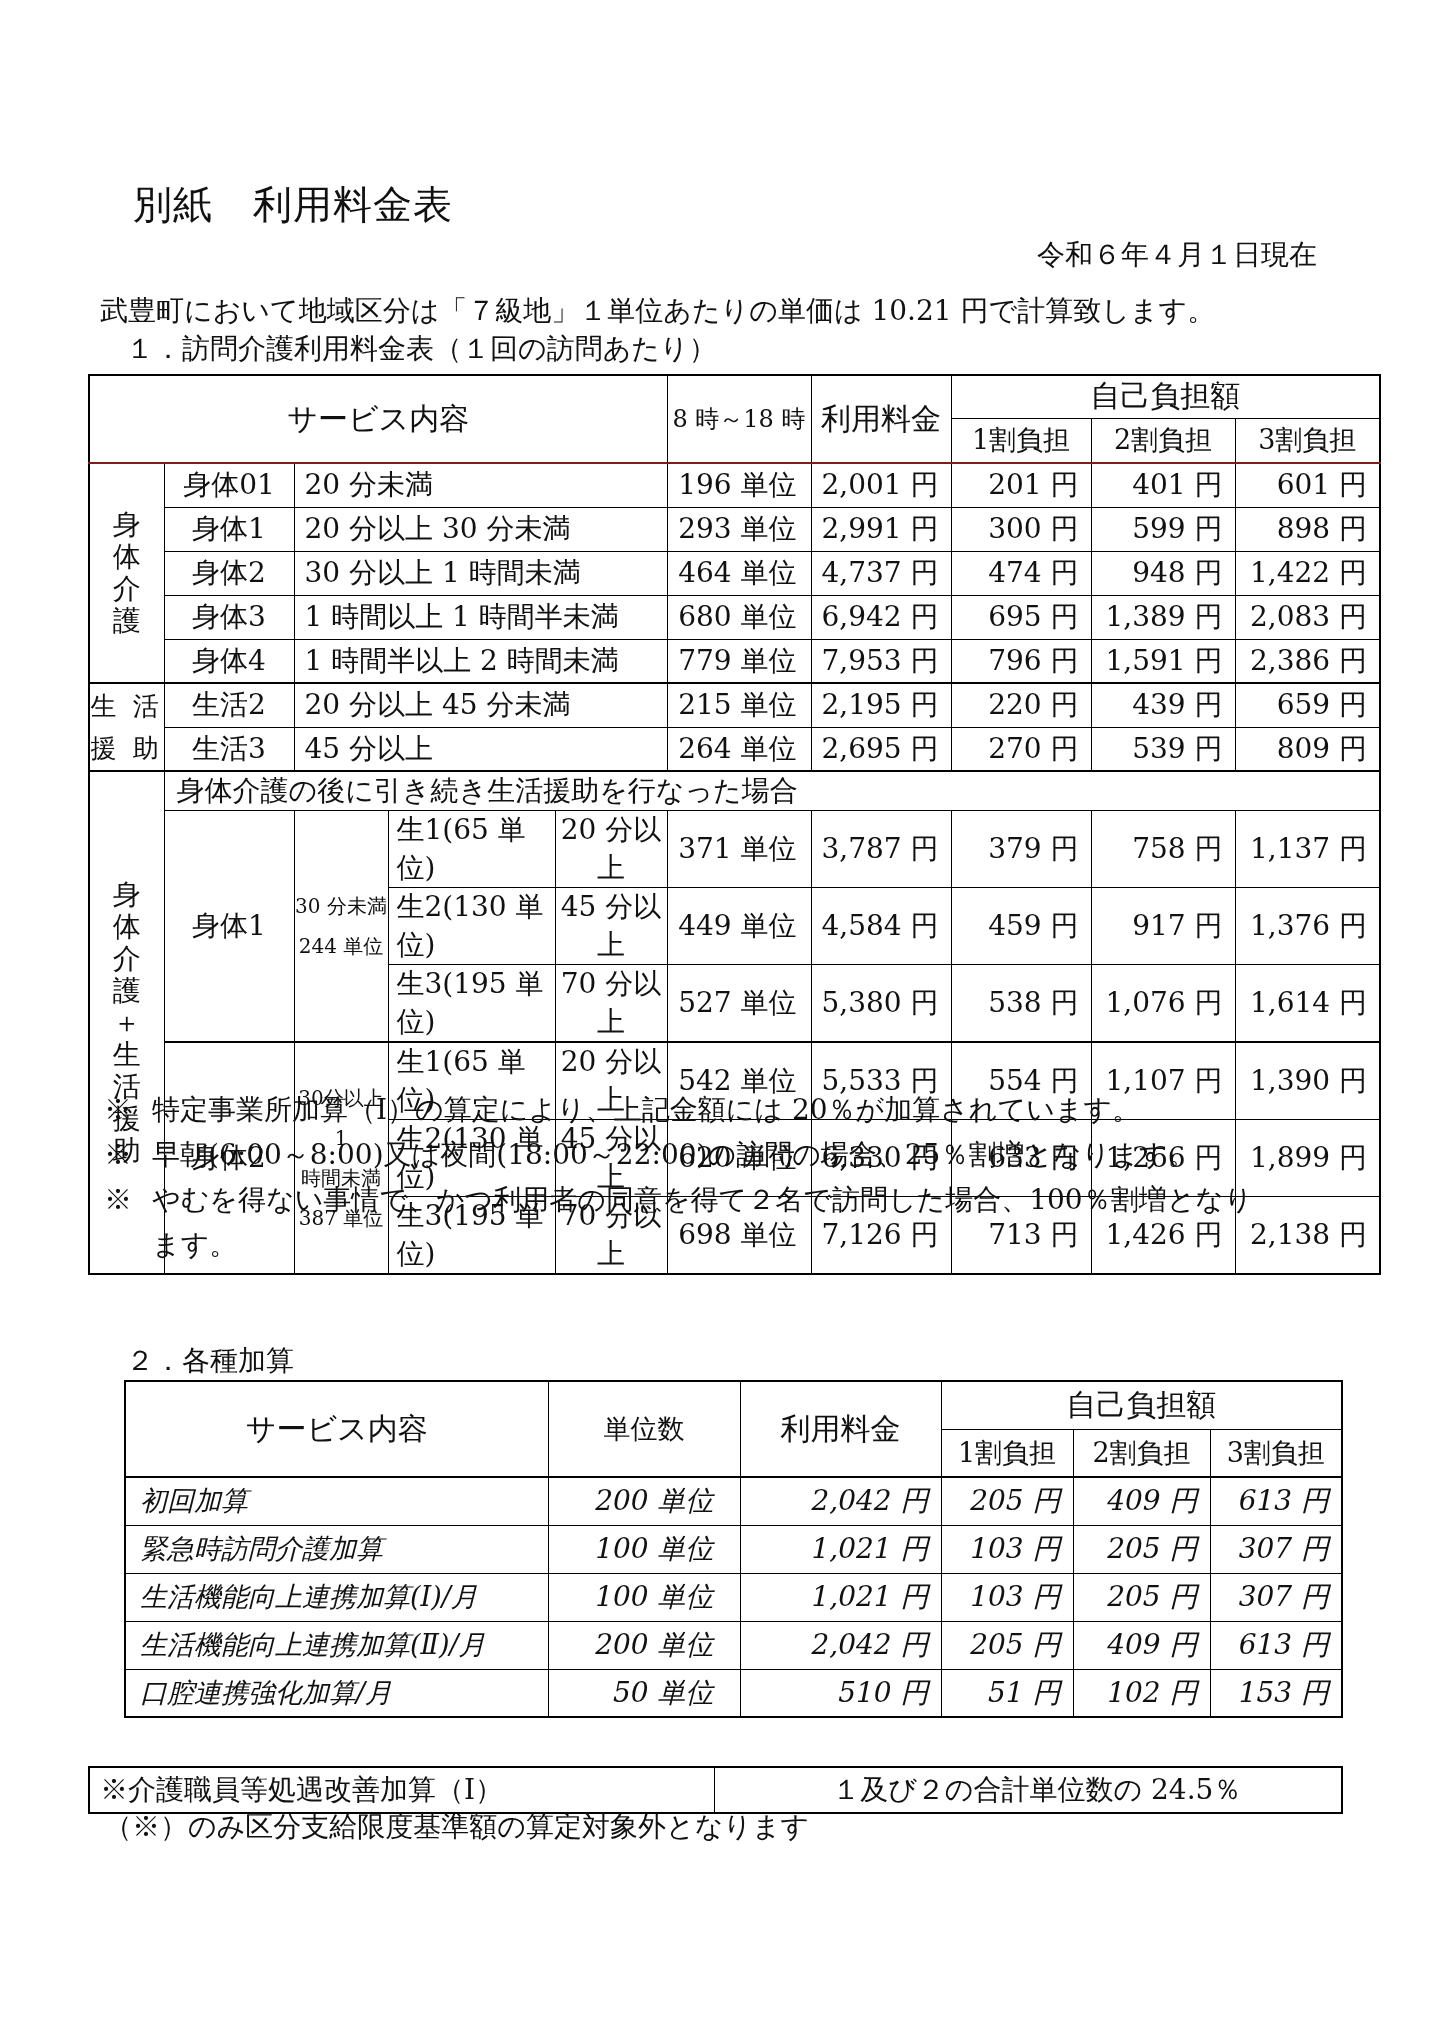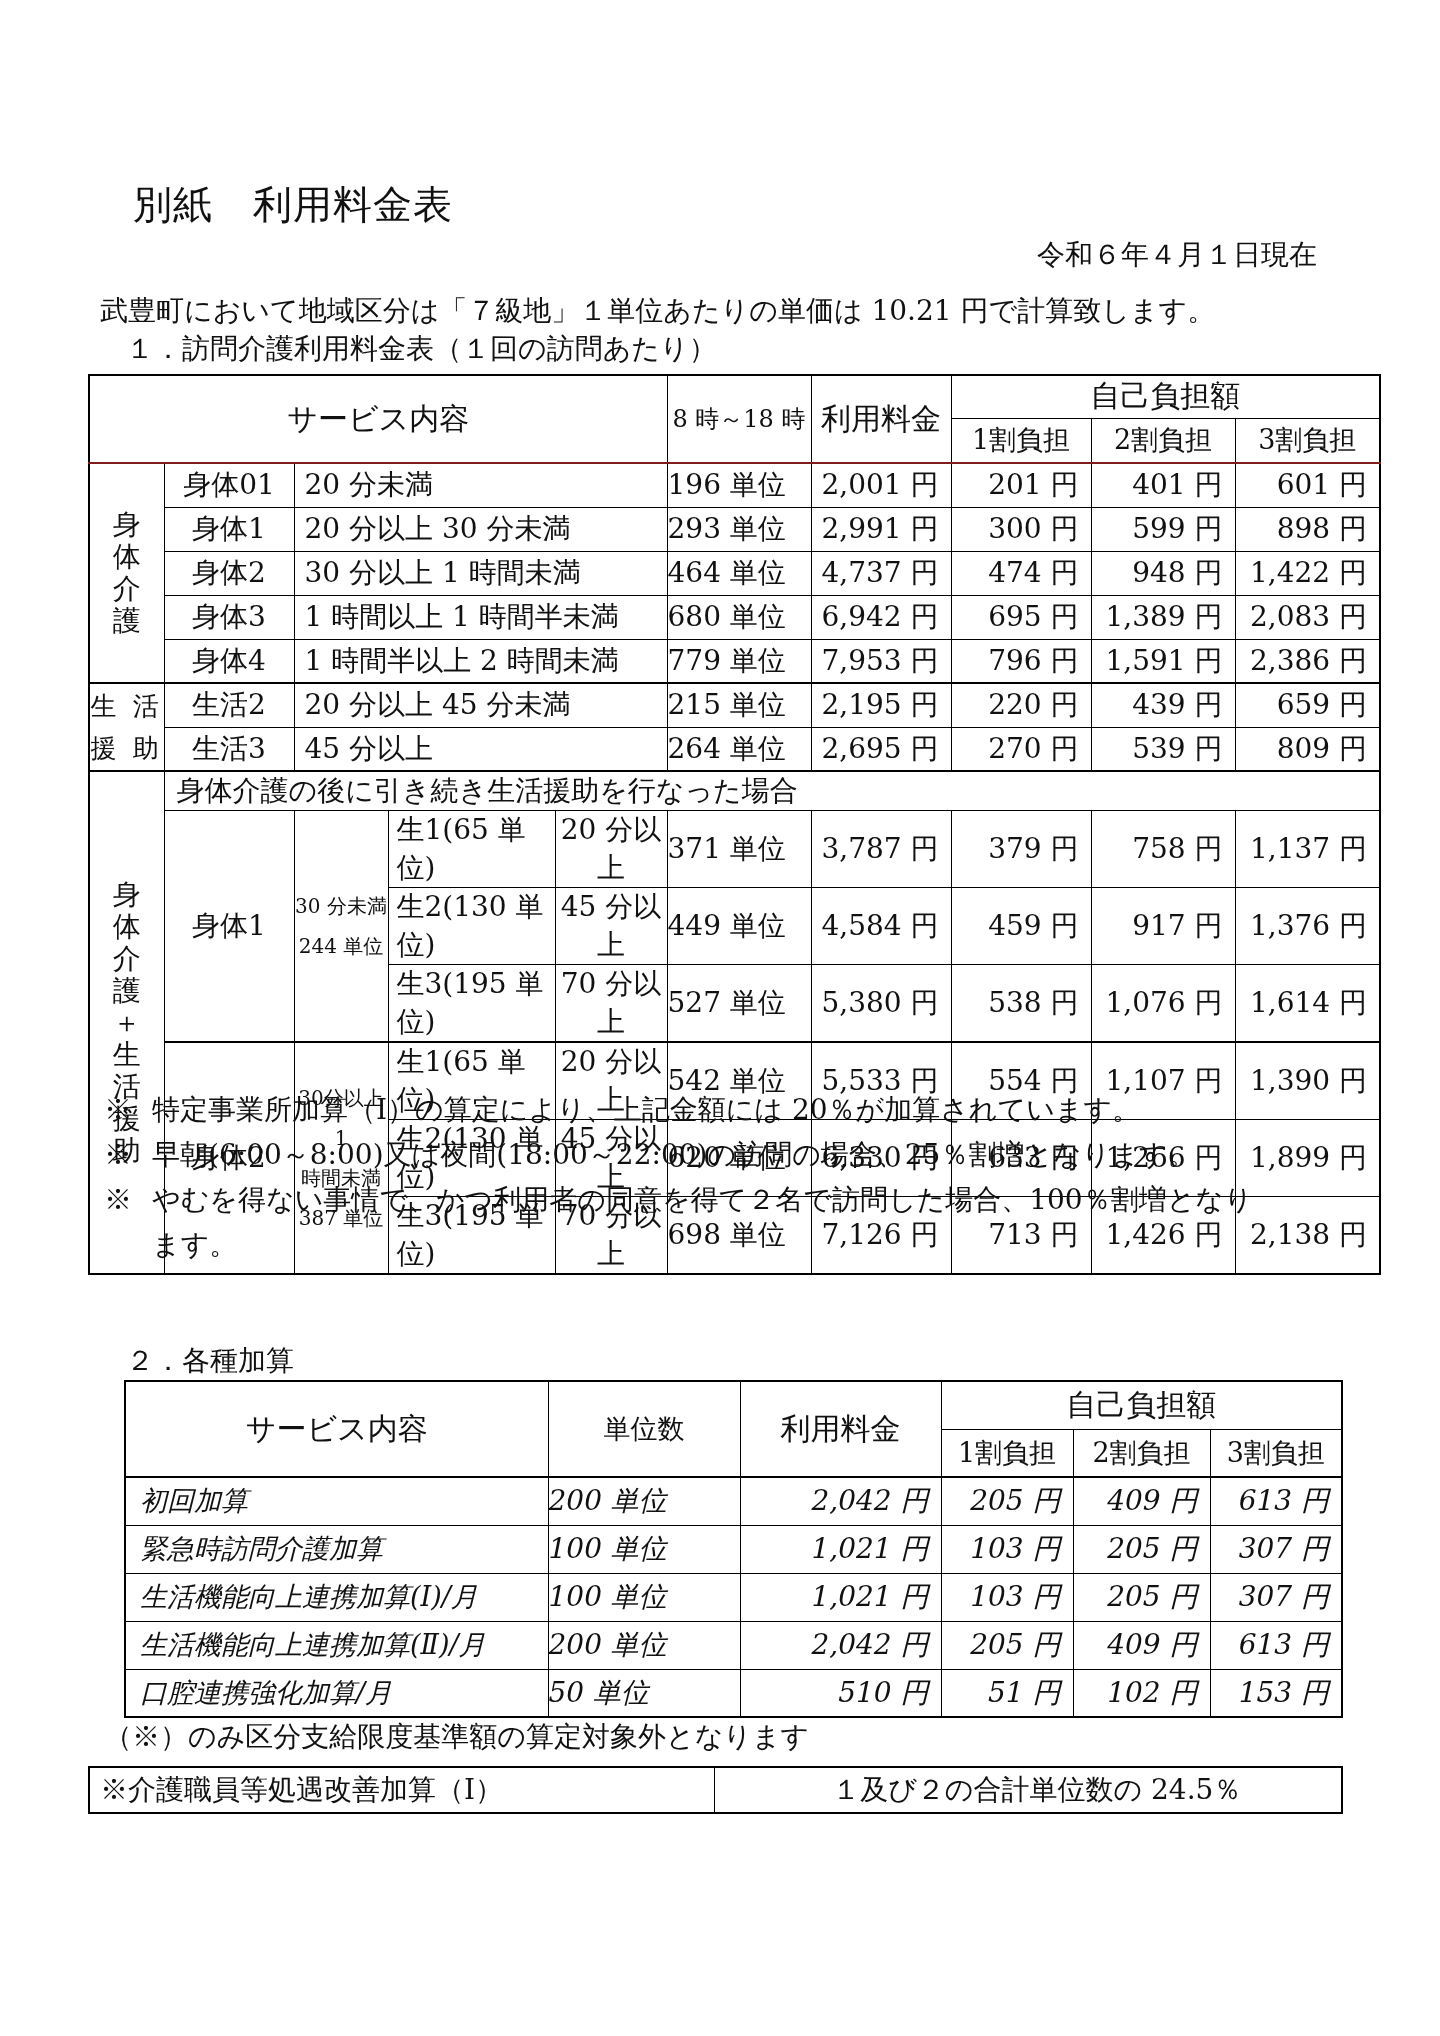--- a/index.html
+++ b/index.html
@@ -35,21 +35,21 @@
   td.gv { text-align: center; }
   td.gv .vch { display: block; text-align: center; font-size: 28px; line-height: 32px; }
   td.g2 div { font-size: 26px; line-height: 42px; text-align: center; letter-spacing: 4px; }
   td.nm { text-align: center; font-size: 28px; }
   td.ds { text-align: left; padding-left: 10px; font-size: 27px; }
   td.sh { text-align: left; padding-left: 12px; font-size: 27px; }
   td.tm { text-align: center; }
   td.tm div { font-size: 20px; line-height: 40px; text-align: center; }
   td.sb { text-align: left; padding-left: 8px; font-size: 22px; }
   td.du { text-align: center; font-size: 22px; }
-  td.un { padding-right: 14px; font-size: 28px; }
+  td.un { text-align: right; padding-right: 14px; font-size: 28px; }
   td.yen { text-align: right; padding-right: 12px; font-size: 28px; }
 
   
   #table2 { position: absolute; left: 124px; top: 1380px; }
   #table2 thead tr { height: 48px; }
   #table2 tbody td { height: 48px; font-size: 28px; font-style: italic; }
   #table2 tbody tr:first-child td { border-top: 2px solid #000; }
   #table2 td.lb { text-align: left; padding-left: 14px; font-size: 27px; }
   #table2 td.un { padding-right: 26px; }
 
@@ -57,21 +57,21 @@
   #table3 { position: absolute; left: 88px; top: 1766px; }
   #table3 td { height: 46px; font-size: 28px; }
   #table3 td.t3l { text-align: left; padding-left: 10px; }
   #table3 td.t3r { text-align: center; padding-left: 18px; }
 
   
   .notes { position: absolute; left: 104px; top: 1087px; }
   .note-line { display: flex; height: 45px; align-items: center; font-size: 28px; }
   .note-line .marker { display: inline-block; width: 48px; flex: none; }
 
-  .footnote { position: absolute; left: 104px; top: 1718px; font-size: 28px; }
+  .footnote { position: absolute; left: 104px; top: 1808px; font-size: 28px; }
 </style>
 </head>
 <body>
 
 <div class="doc-title">別紙　利用料金表</div>
 <div class="as-of">令和６年４月１日現在</div>
 <div class="intro">武豊町において地域区分は「７級地」１単位あたりの単価は 10.21 円で計算致します。</div>
 <div class="sec1-head">１．訪問介護利用料金表（１回の訪問あたり）</div>
 
 <table id="table1">

